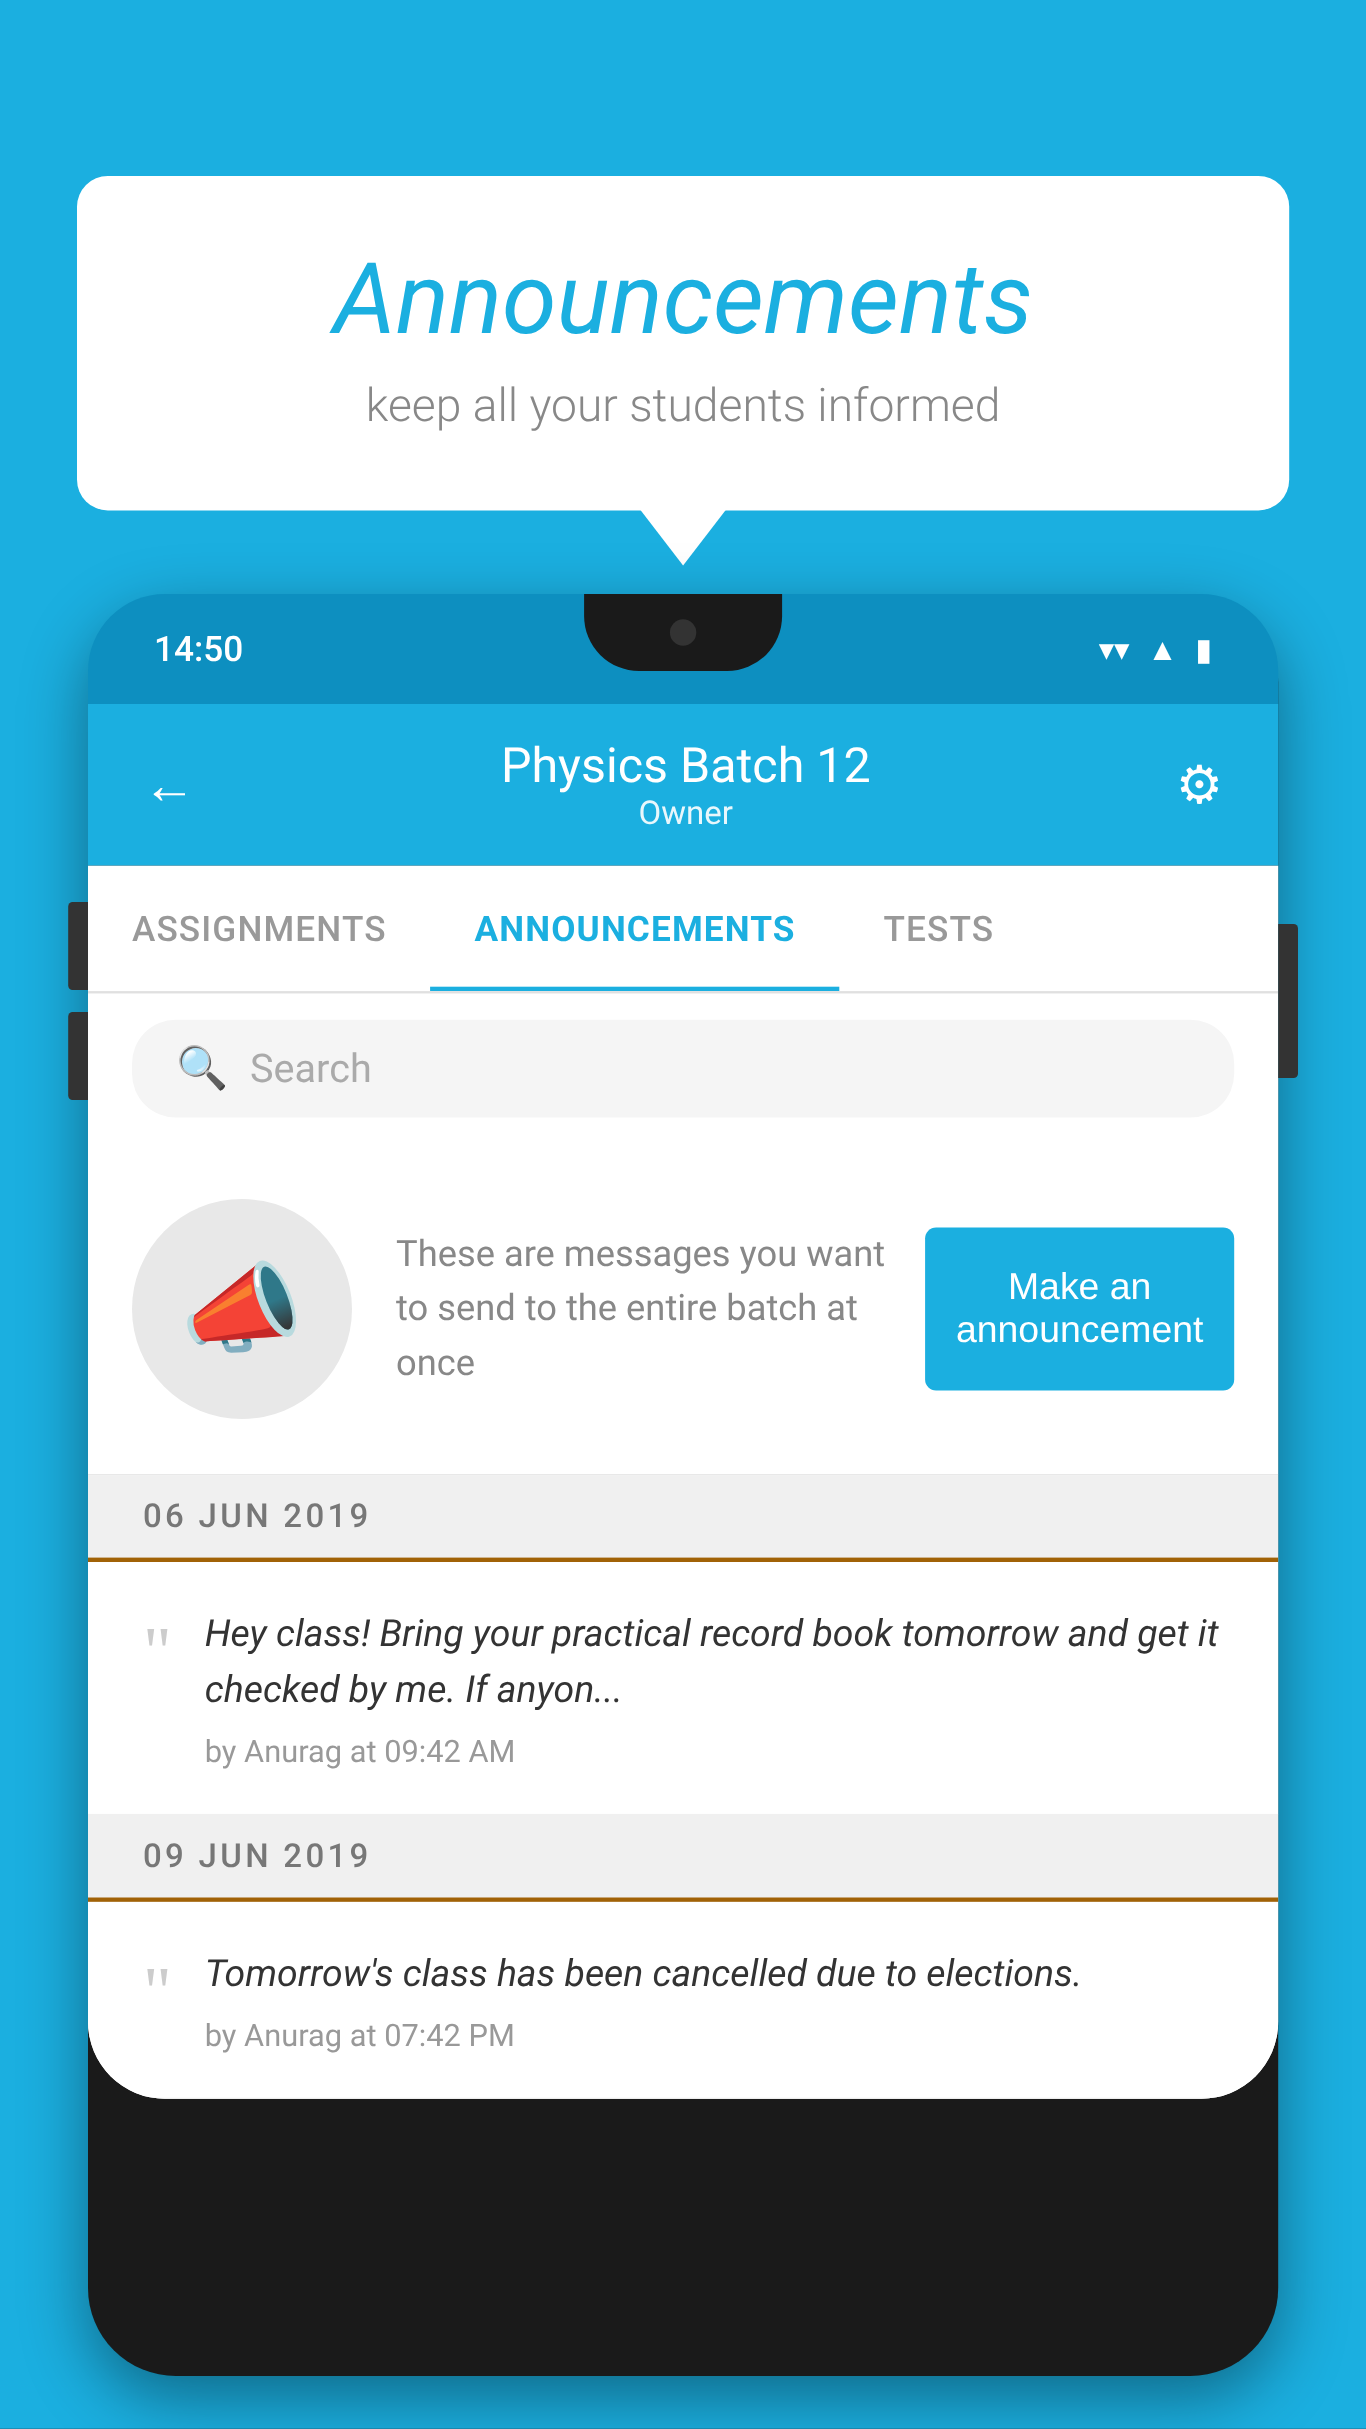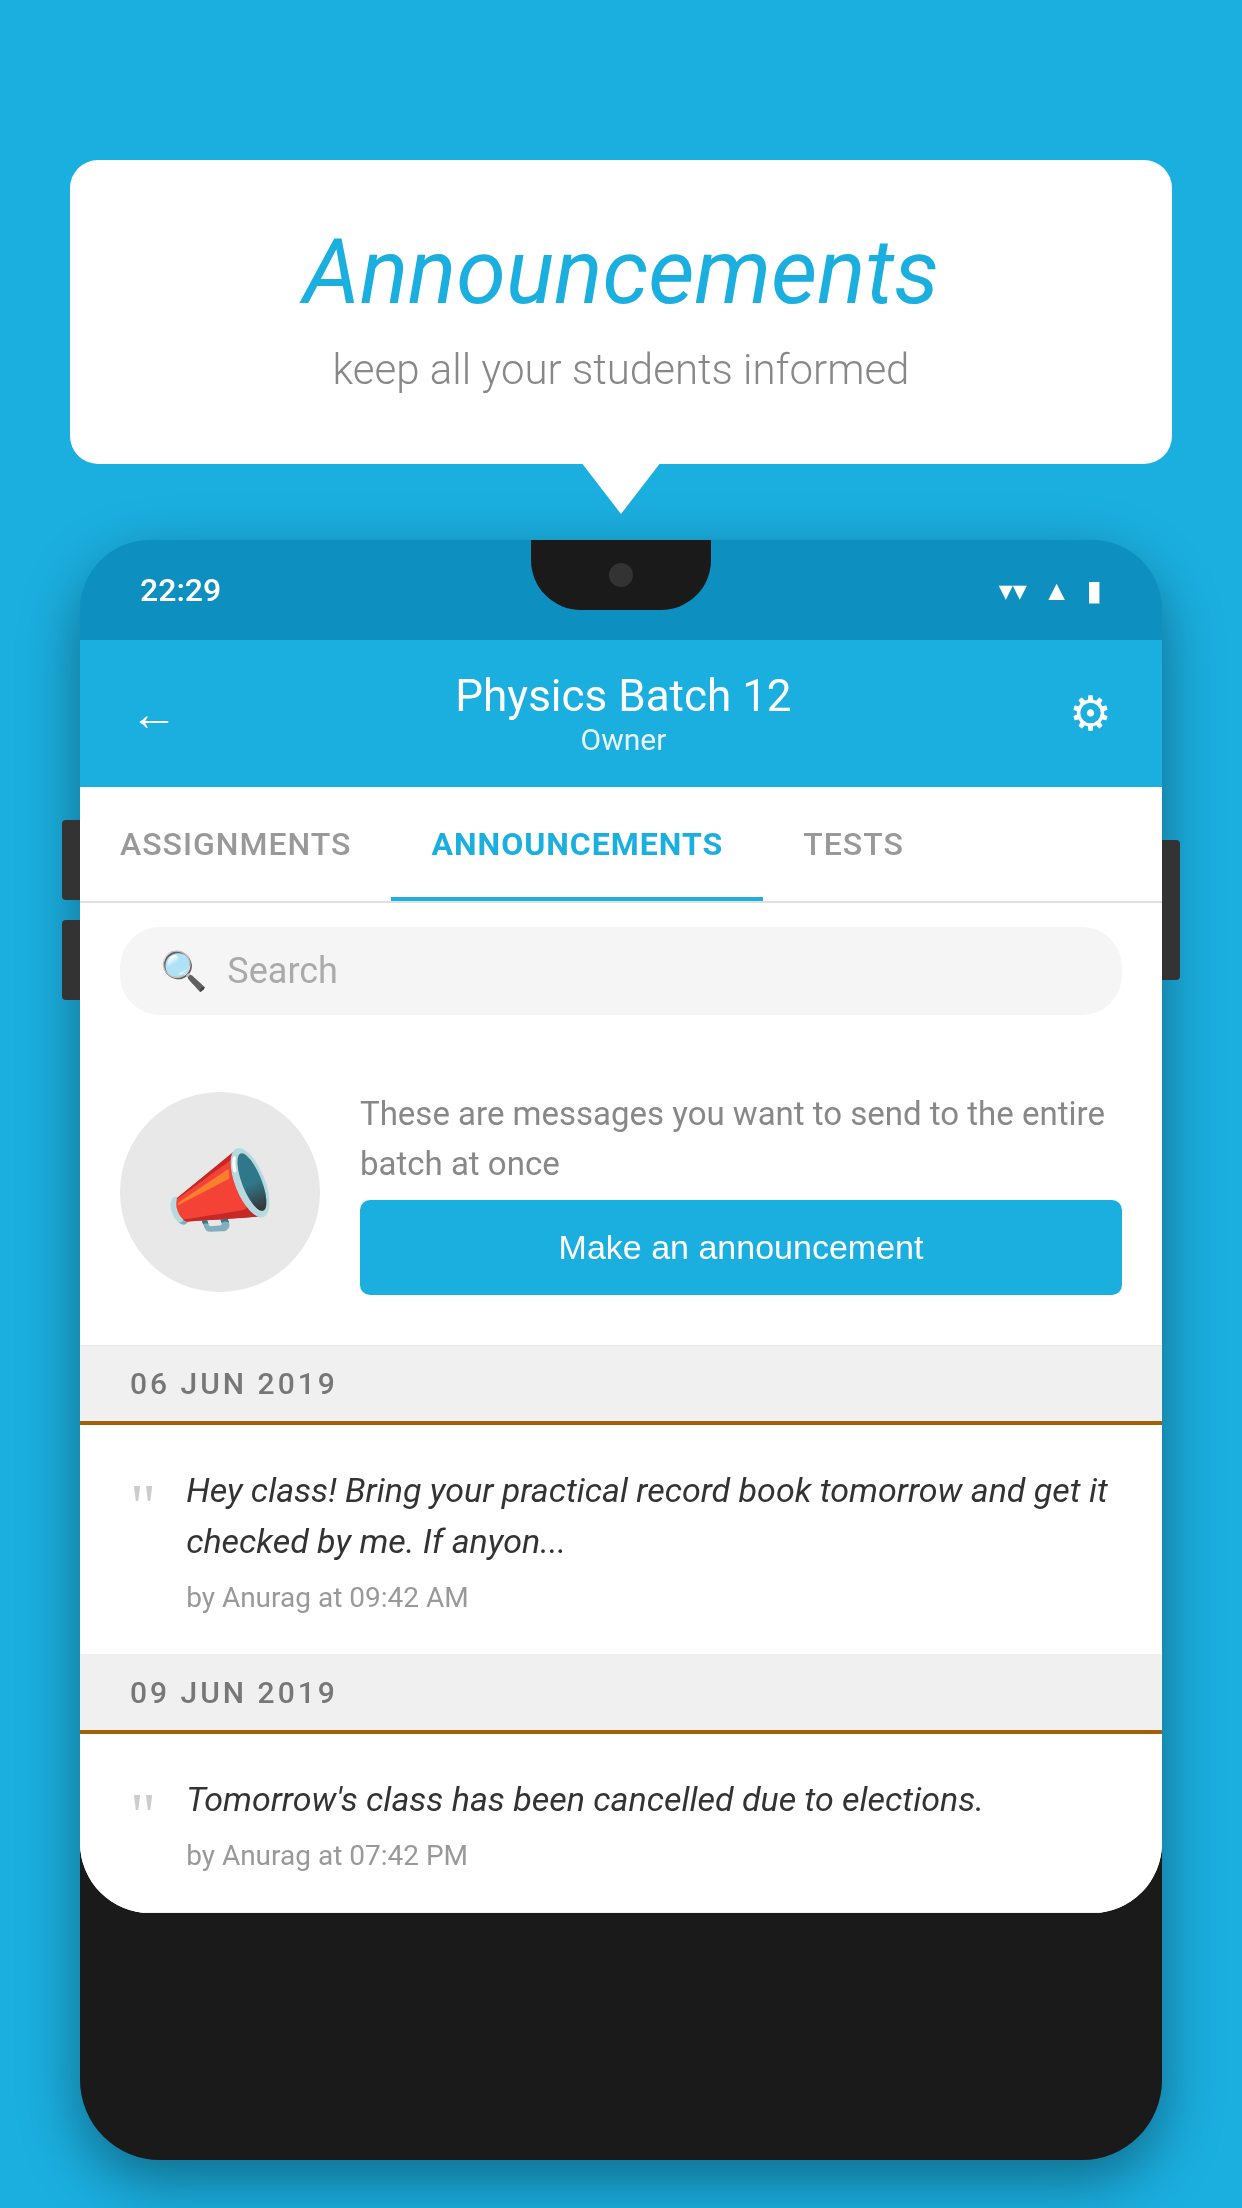--- a/index.html
+++ b/index.html
@@ -246,21 +246,21 @@
       flex-shrink: 0;
     }
 
     .megaphone-icon {
       font-size: 90px;
       color: #555;
     }
 
     .prompt-right {
       display: flex;
-      flex-direction: column;
+      flex-direction: row;
       gap: 12px;
     }
 
     .prompt-text {
       color: #888;
       font-size: 33px;
       line-height: 1.5;
     }
 
     .make-announcement-btn {
@@ -367,21 +367,21 @@
 <div class="phone-container">
   <div class="phone-outer">
 
     <div class="side-buttons-left">
       <div class="side-btn"></div>
       <div class="side-btn"></div>
     </div>
     <div class="side-btn-right"></div>
 
     <div class="phone-status-bar">
-      <div class="status-time">22:29</div>
+      <div class="status-time">14:50</div>
       <div class="phone-notch">
         <div class="camera-dot"></div>
       </div>
       <div class="status-icons">
         <span class="status-icon">▾▾</span>
         <span class="status-icon">▲</span>
         <span class="status-icon">▮</span>
       </div>
     </div>
 

